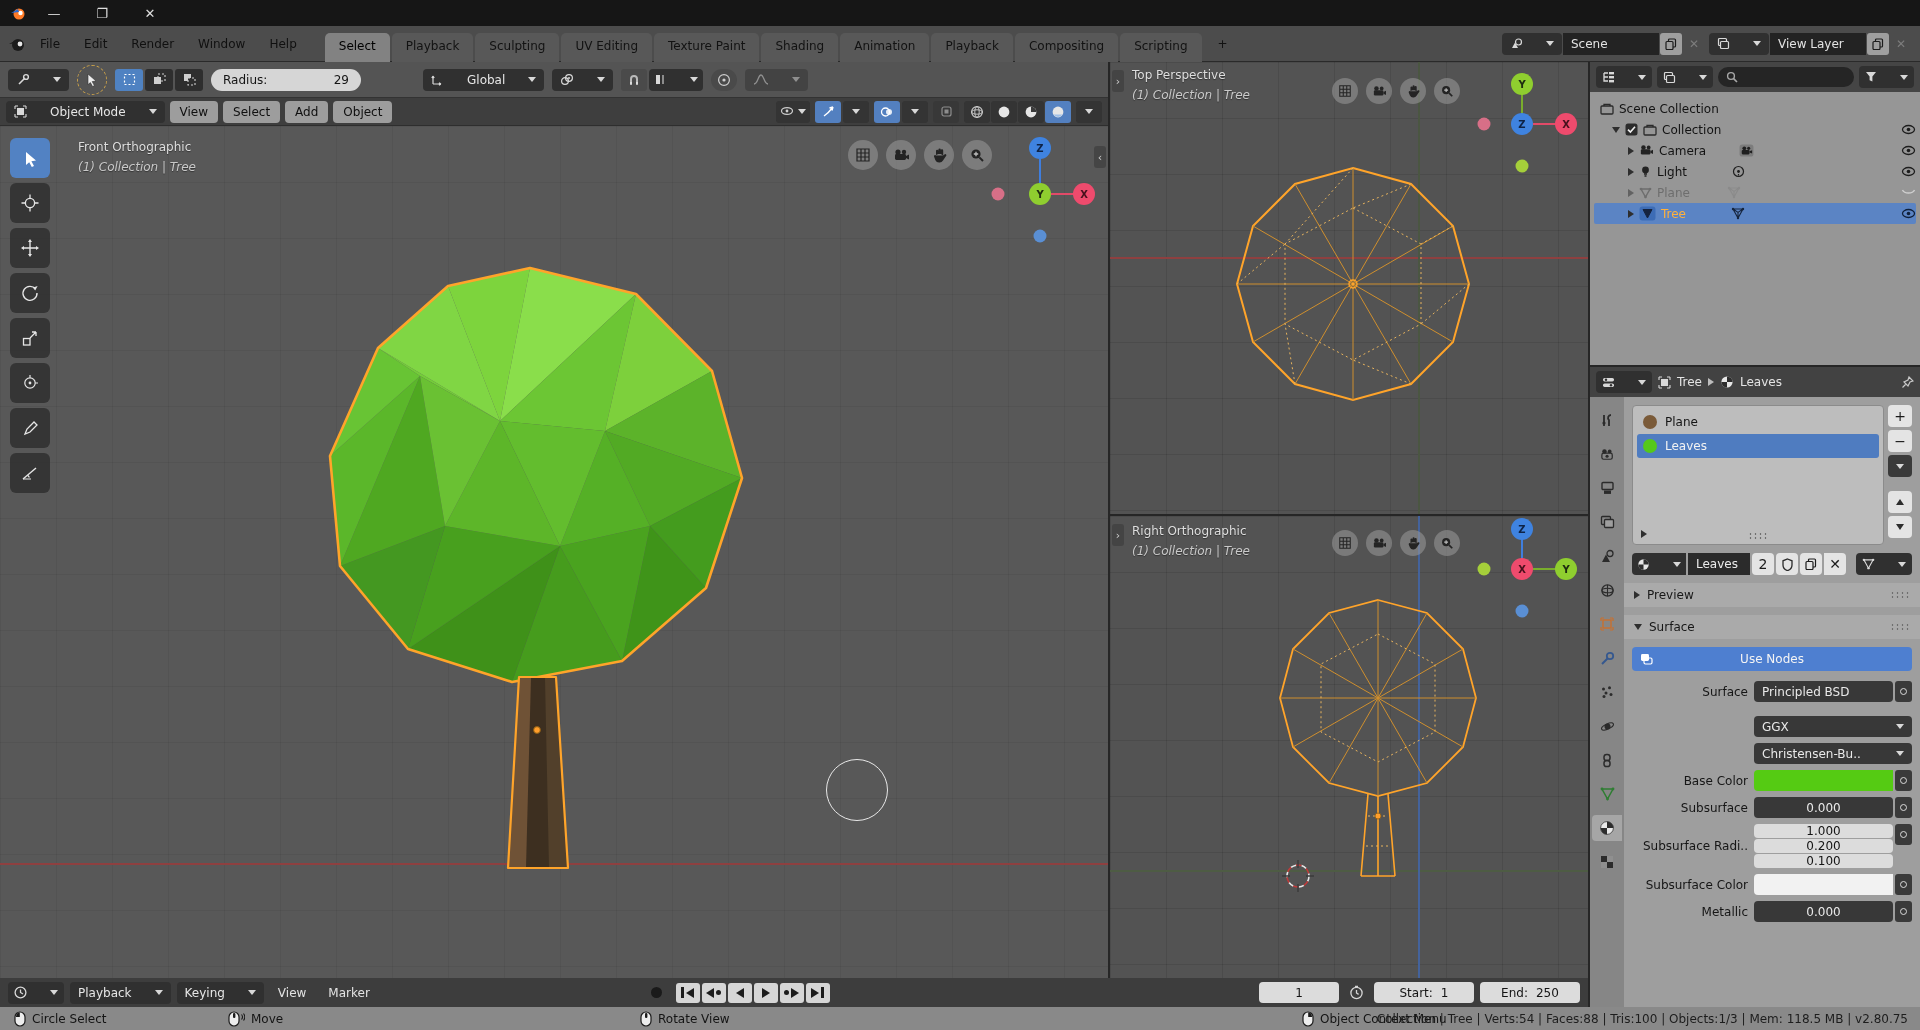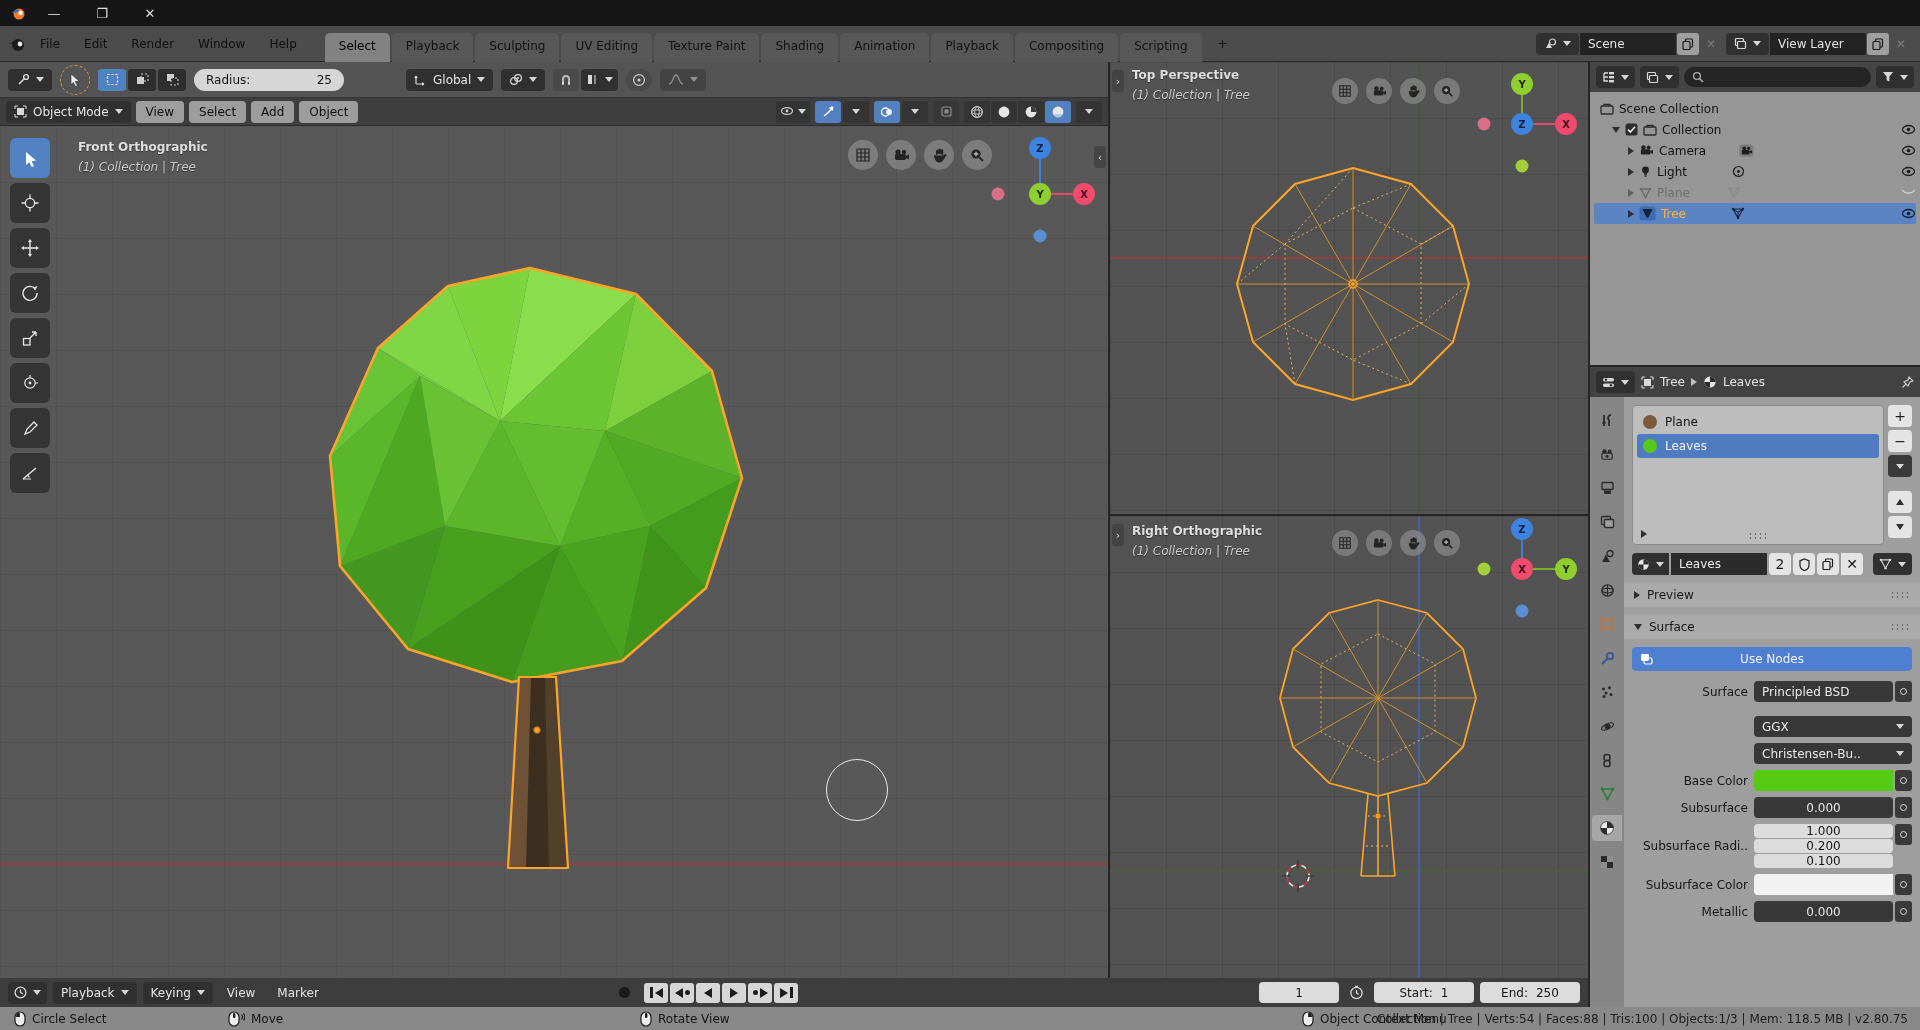--- a/index.html
+++ b/index.html
@@ -1,21 +1,21 @@
 <!DOCTYPE html>
 <html><head>
 <meta charset="utf-8">
 <style>
   * { box-sizing: border-box; margin:0; padding:0; }
   html,body { width:1920px; height:1030px; overflow:hidden; }
   body { font-family:"DejaVu Sans", sans-serif; font-size:12px; background:#262626; position:relative; color:#111; }
 
   
   .row { display:flex; align-items:center; }
-  .pill-dark { background:#303030; color:#e6e6e6; border-radius:4px; height:22px; display:flex; align-items:center; gap:6px; padding:0 8px; }
+  .pill-dark { background:#303030; color:#e6e6e6; border-radius:4px; height:22px; display:flex; align-items:center; gap:23px; padding:0 8px; }
   .pill-light { background:#9d9d9d; color:#0f0f0f; border-radius:4px; height:22px; display:flex; align-items:center; padding:0 10px; }
   .field-light { background:#dcdcdc; color:#141414; border-radius:4px; height:21px; display:flex; align-items:center; justify-content:center; }
   .chev { width:0; height:0; border-left:4px solid transparent; border-right:4px solid transparent; border-top:5px solid #d8d8d8; display:inline-block; }
   .tri-right { width:0; height:0; border-top:4px solid transparent; border-bottom:4px solid transparent; border-left:6px solid #2e2e2e; display:inline-block; }
   .tri-down { width:0; height:0; border-left:4px solid transparent; border-right:4px solid transparent; border-top:6px solid #2e2e2e; display:inline-block; }
   .o-btn { width:17px; height:21px; background:#3a3a3a; border-radius:3px; display:flex; align-items:center; justify-content:center; flex:0 0 auto; }
   .o-btn i { width:7px; height:7px; border:1.4px solid #d9d9d9; border-radius:50%; display:block; }
   .grip { width:20px; height:8px; background-image:radial-gradient(#6f6f6f 1px, transparent 1.2px); background-size:5px 4px; }
 
   
@@ -61,21 +61,21 @@
   .hdr-icon-btn.blue { background:#5380c0; }
   .shade-group { display:flex; gap:1px; }
 
   
   #vp-canvas { position:relative; width:1108px; height:852px;
     background-image:linear-gradient(rgba(0,0,0,0.06) 1px, transparent 1px),linear-gradient(90deg, rgba(0,0,0,0.06) 1px, transparent 1px);
     background-size:56px 56px; }
   .vp-canvas2 { position:relative; width:100%; height:100%; background:#535353;
     background-image:linear-gradient(rgba(0,0,0,0.10) 1px, transparent 1px),linear-gradient(90deg, rgba(0,0,0,0.10) 1px, transparent 1px);
     background-size:56px 56px; }
-  .overlay-text { position:absolute; color:#dedede; text-shadow:0 1px 1px rgba(0,0,0,0.4);font-weight:bold; }
+  .overlay-text { position:absolute; color:#dedede; text-shadow:0 1px 1px rgba(0,0,0,0.4); }
   .overlay-sub { position:absolute; color:#c9c9c9; text-shadow:0 1px 1px rgba(0,0,0,0.4);font-style:italic; }
   .axis-line-x { position:absolute; left:0; width:100%; height:1.6px; background:#8e4040; }
   .axis-line-vdark { position:absolute; top:0; height:100%; width:1.6px; background:#4b5642; }
   .axis-line-vblue { position:absolute; top:0; height:100%; width:1.6px; background:#44639c; }
   .axis-line-hgreen { position:absolute; left:0; width:100%; height:1.6px; background:#4e5c44; }
 
   
   #vp-toolbar { position:absolute; left:10px; top:12px; display:flex; flex-direction:column; gap:5px; }
   .tool-btn { width:40px; height:40px; background:rgba(50,50,50,0.92); border-radius:6px; display:flex; align-items:center; justify-content:center; }
   .tool-btn.active { background:#5282c3; }
@@ -259,21 +259,21 @@
         </div>
       <div class="sm">
           <svg width="13" height="13" viewBox="0 0 13 13">
             <rect x="1" y="1" width="7" height="7" fill="#cfcfcf"></rect>
             <rect x="5" y="5" width="7" height="7" fill="#2e2e2e" stroke="#cfcfcf" stroke-width="1.1" stroke-dasharray="2 2"></rect>
           </svg>
         </div>
     </div>
     <div id="radius-field">
       <span class="lbl">Radius:</span>
-      <span>25</span>
+      <span>29</span>
     </div>
     <div style="width:46px"></div>
     <div class="pill-dark">
       <svg width="13" height="13" viewBox="0 0 13 13">
           <path d="M2,11 L2,3 M2,11 L10,11 M2,3 L0.8,5 M2,3 L3.2,5 M10,11 L8,9.8 M10,11 L8,12.2" stroke="#d9d9d9" stroke-width="1.2" fill="none"></path>
         </svg>
       <span>Global</span>
       <span class="chev"></span>
     </div>
     <div class="pill-dark">

